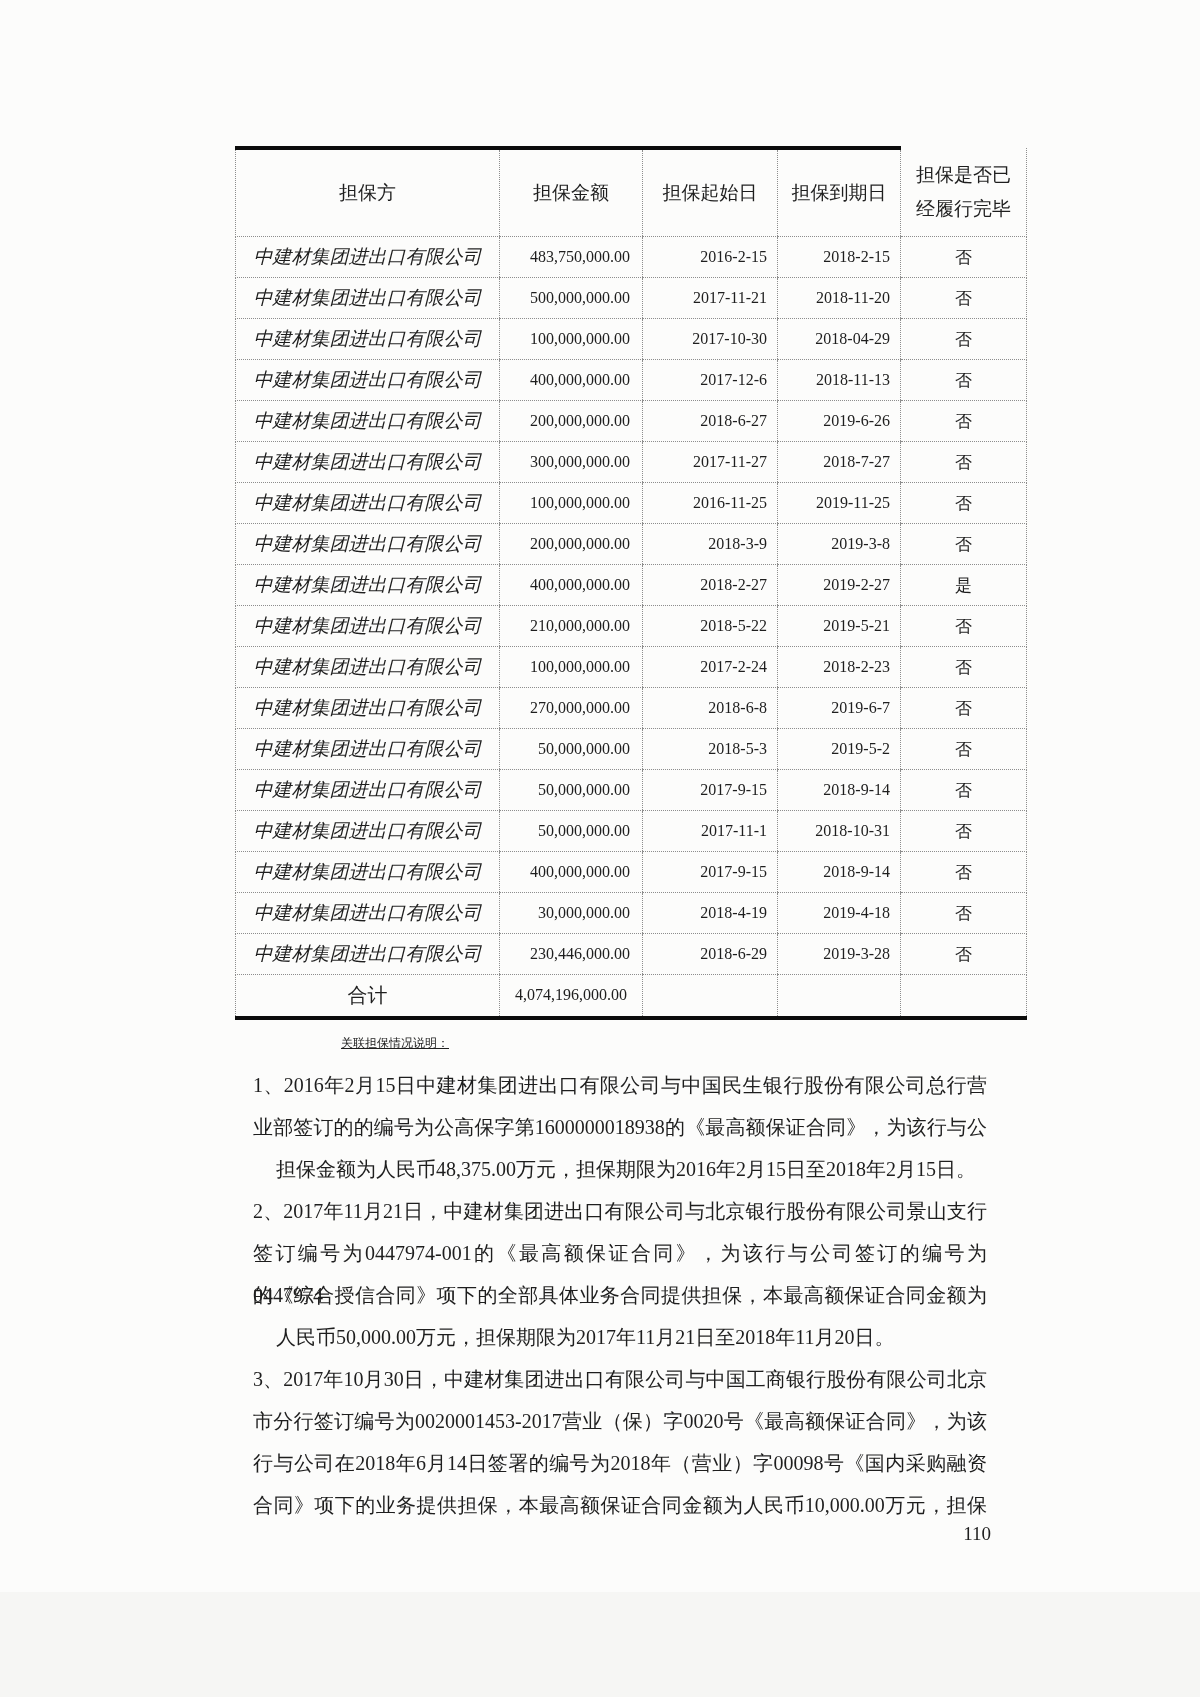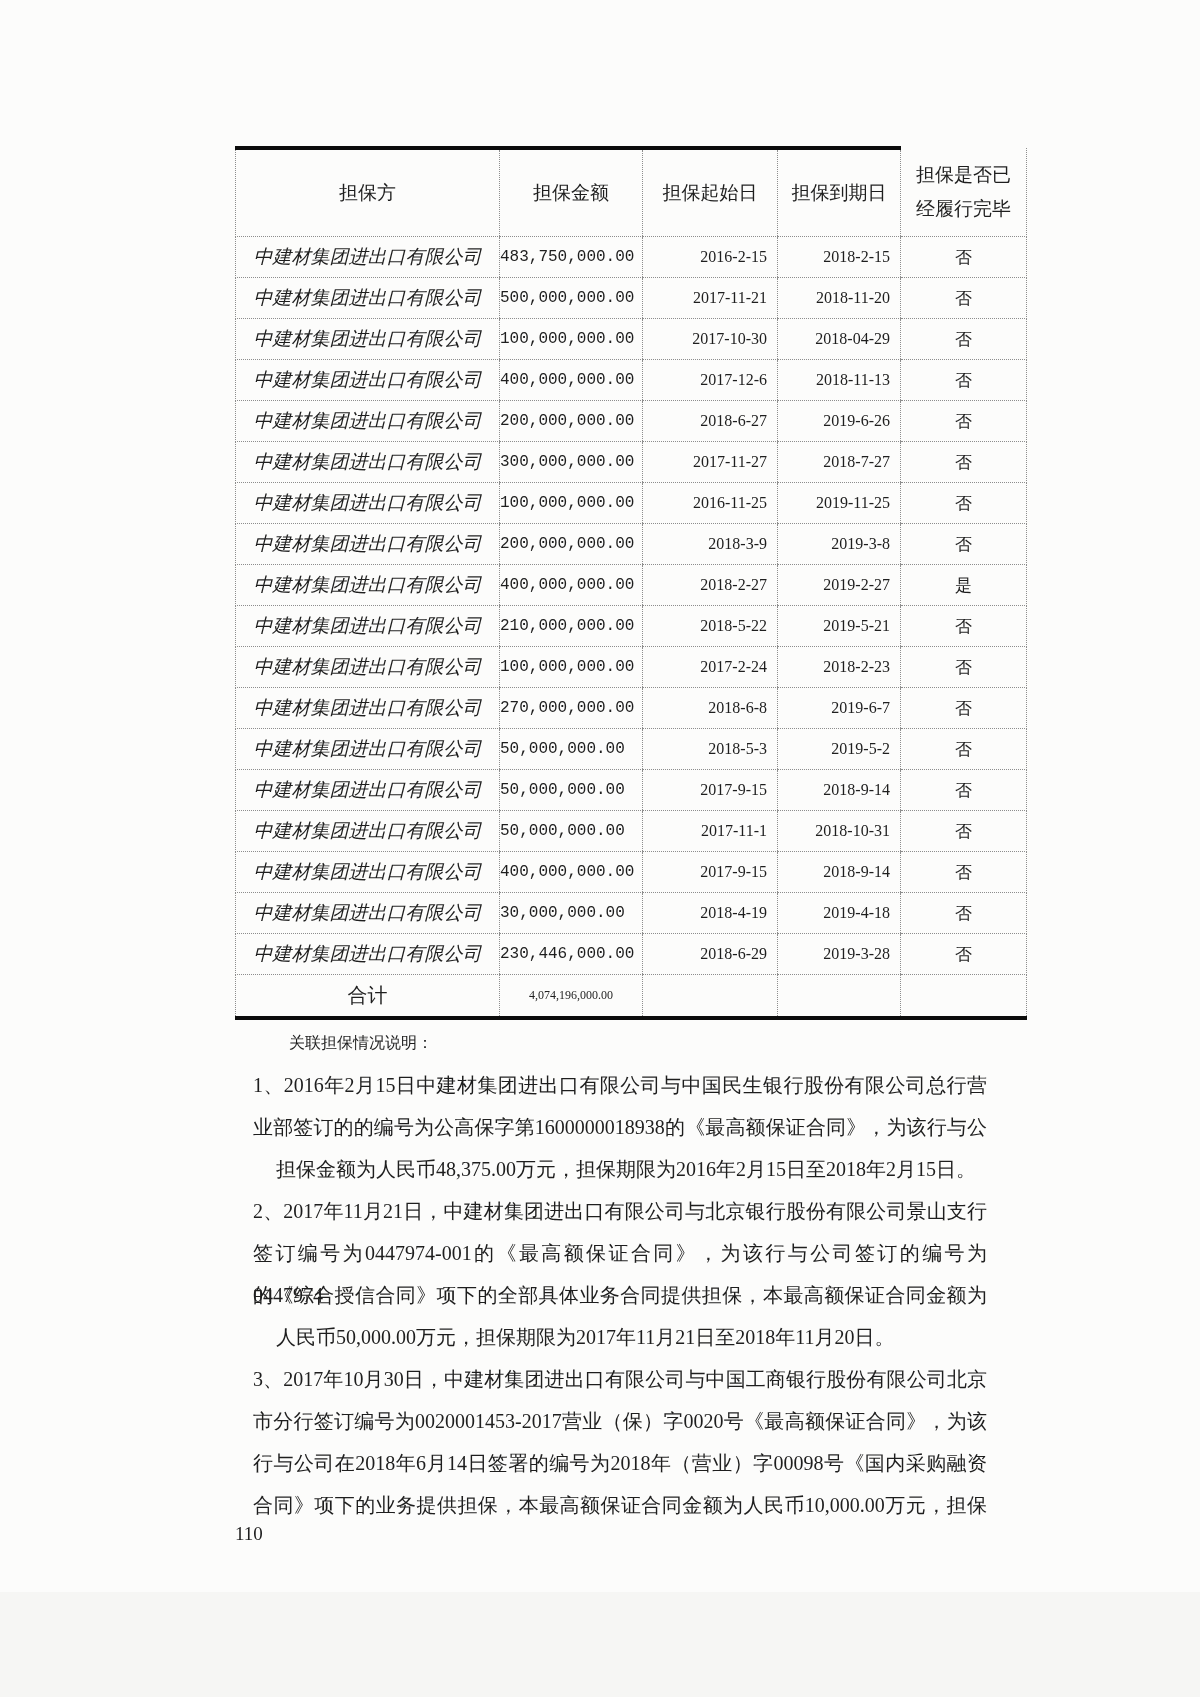--- a/index.html
+++ b/index.html
@@ -26,44 +26,44 @@
     font-weight:normal;
     overflow:hidden; white-space:nowrap;
   }
   .gtable th:last-child, .gtable td:last-child { border-right:1px dotted #8d8d8d; }
   .gtable thead th { height:86px; font-size:19px; text-align:center; vertical-align:middle; }
   .gtable thead th.bt { border-top:4px solid #0c0c0c; }
   .gtable thead th .hline { line-height:34px; }
   .gtable tbody tr { height:41px; }
   .gtable tbody td { font-size:16px; vertical-align:middle; }
   .c-guarantor { text-align:center; font-size:19px !important;font-style:italic; }
-  .c-amount   { padding-right:12px !important;font-family:Liberation Mono, monospace; }
+  .c-amount   { text-align:right; padding-right:12px !important; }
   .c-date     { text-align:right; padding-right:10px !important; }
   .c-fulfilled{ text-align:center; font-size:17px !important; }
   .gtable tfoot tr { height:43px; }
   .gtable tfoot td { border-bottom:4px solid #0c0c0c; vertical-align:middle; }
   .total-label  { text-align:center; font-weight:bold; font-size:20px; }
-  .total-amount { text-align:center; font-size:12px; }
+  .total-amount { text-align:center; font-size:16px; }
 
   
   .notes {
     position:absolute; left:253px; top:1022px; width:734px;
   }
   .notes-heading {
-    margin-left:36px; height:42px; line-height:42px; font-size:16px;
+    margin-left:88px; height:42px; line-height:42px; font-size:12px;text-decoration:underline;
   }
   .para-line {
     height:42px; line-height:42px; font-size:20px;
     text-align:justify; text-align-last:justify;
   }
   .para-line.flush { text-align-last:left;margin-left:23px; }
 
   .page-number {
     position:absolute; left:235px; top:1514px; width:756px;
-    text-align:left; font-size:19px; height:40px; line-height:40px;
+    text-align:right; font-size:19px; height:40px; line-height:40px;
   }
 </style>
 </head>
 <body>
 
 <div class="page">
 
   <table class="gtable">
     <colgroup>
       <col style="width:264px">

